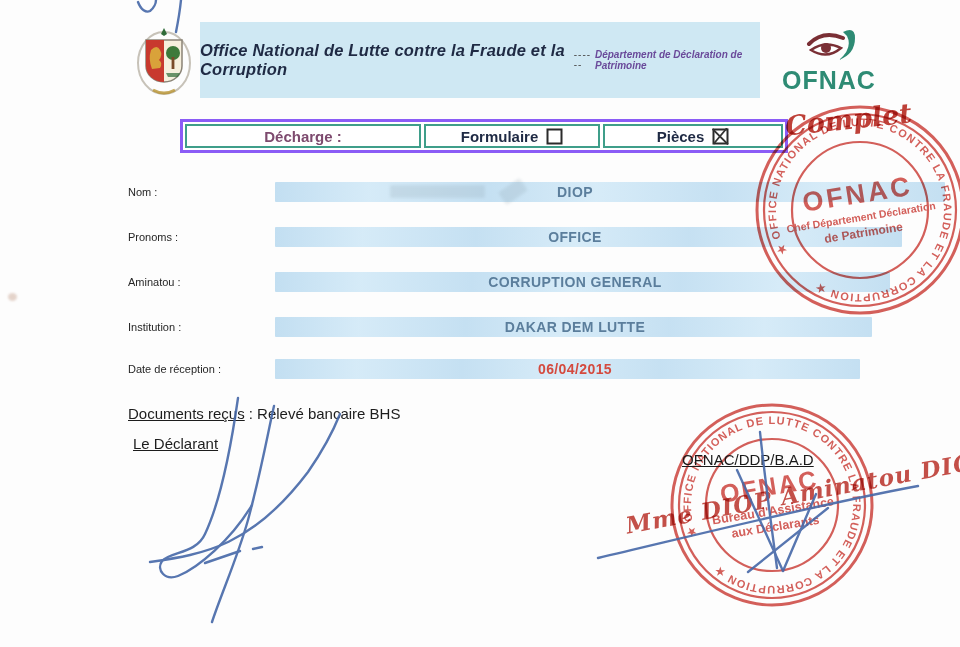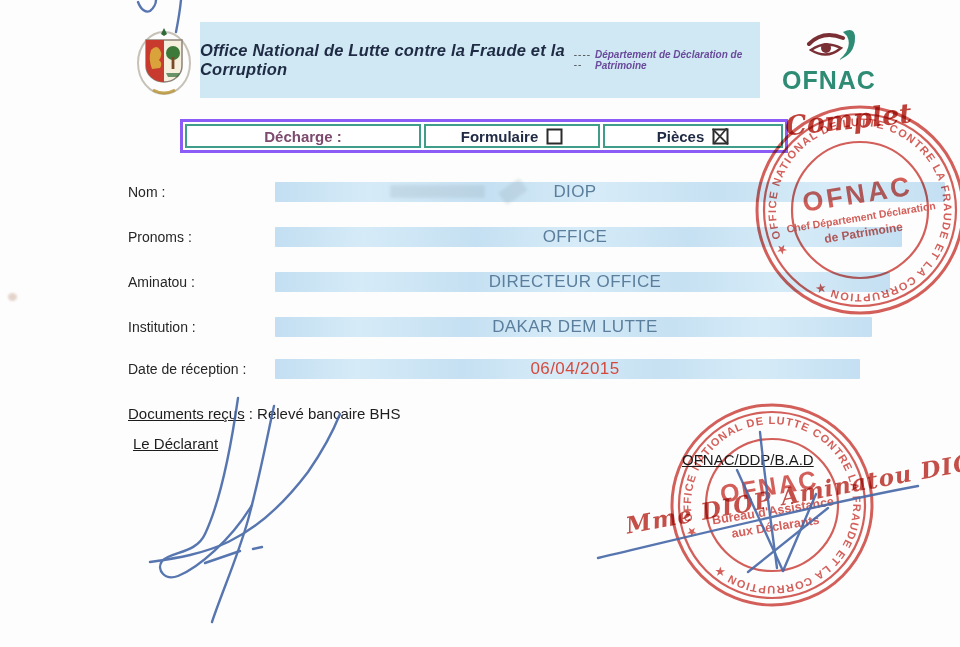--- a/index.html
+++ b/index.html
@@ -21,27 +21,27 @@
           background:#fff;padding:2px;display:flex;gap:3px;z-index:2;}
   .dcell{border:2px solid #3f9e8a;background:#fff;display:flex;align-items:center;justify-content:center;
          font-size:15px;font-weight:bold;color:#1f2a44;gap:8px;}
   .dcell.c1{flex:0 0 232px;color:#7d4a6e;}
   .dcell.c2{flex:0 0 172px;}
   .dcell.c3{flex:1;}
   .chk{width:17px;height:17px;display:inline-block;position:relative;}
 
   
   .frow{position:absolute;left:0;top:0;height:20px;z-index:1;}
-  .flabel{position:absolute;left:128px;font-size:14px;color:#262626;line-height:20px;white-space:nowrap;}
+  .flabel{position:absolute;left:128px;font-size:11px;color:#262626;line-height:20px;white-space:nowrap;}
   .fbar{position:absolute;left:275px;height:20px;border-radius:1px;
         background:
          linear-gradient(90deg, rgba(168,206,233,.45) 0%, rgba(200,228,246,.15) 14%,
            rgba(168,206,233,.4) 32%, rgba(205,231,247,.12) 48%, rgba(168,206,233,.38) 66%,
            rgba(205,231,247,.18) 82%, rgba(168,206,233,.42) 100%), #d8ecf8;}
-  .fvalue{position:absolute;left:0;top:0;width:600px;text-align:center;font-size:17px;font-weight:normal;
+  .fvalue{position:absolute;left:0;top:0;width:600px;text-align:center;font-size:14px;font-weight:bold;
           color:#5b7e9c;line-height:20px;letter-spacing:.4px;}
   .fvalue.red{color:#d44a3e;}
   .smudge{position:absolute;background:#8fa4b0;opacity:.22;filter:blur(1.5px);border-radius:2px;}
 
   
   .docs{position:absolute;left:128px;top:405px;font-size:15px;color:#1d1d1d;z-index:2;}
   .docs .u{text-decoration:underline;}
   .docs .rest{margin-left:4px;}
   .declarant{position:absolute;left:133px;top:435px;font-size:15px;color:#1d1d1d;
              text-decoration:underline;z-index:2;}
@@ -125,21 +125,21 @@
   </div>
   <div class="frow" style="top:227px">
     <span class="flabel">Pronoms :</span>
     <div class="fbar" style="width:627px">
       <span class="fvalue">OFFICE</span>
     </div>
   </div>
   <div class="frow" style="top:272px">
     <span class="flabel">Aminatou :</span>
     <div class="fbar" style="width:615px">
-      <span class="fvalue">DIRECTEUR OFFICE</span>
+      <span class="fvalue">CORRUPTION GENERAL</span>
     </div>
   </div>
   <div class="frow" style="top:317px">
     <span class="flabel">Institution :</span>
     <div class="fbar" style="width:597px">
       <span class="fvalue">DAKAR DEM LUTTE</span>
     </div>
   </div>
   <div class="frow" style="top:359px">
     <span class="flabel">Date de réception :</span>

